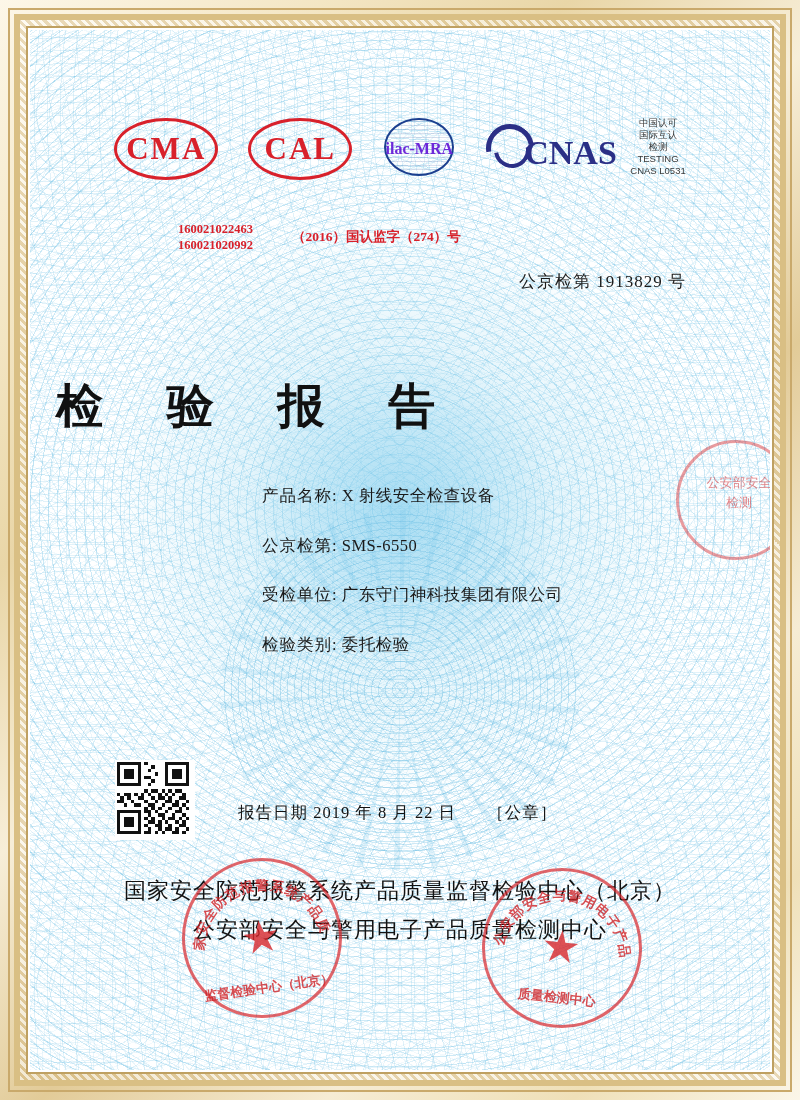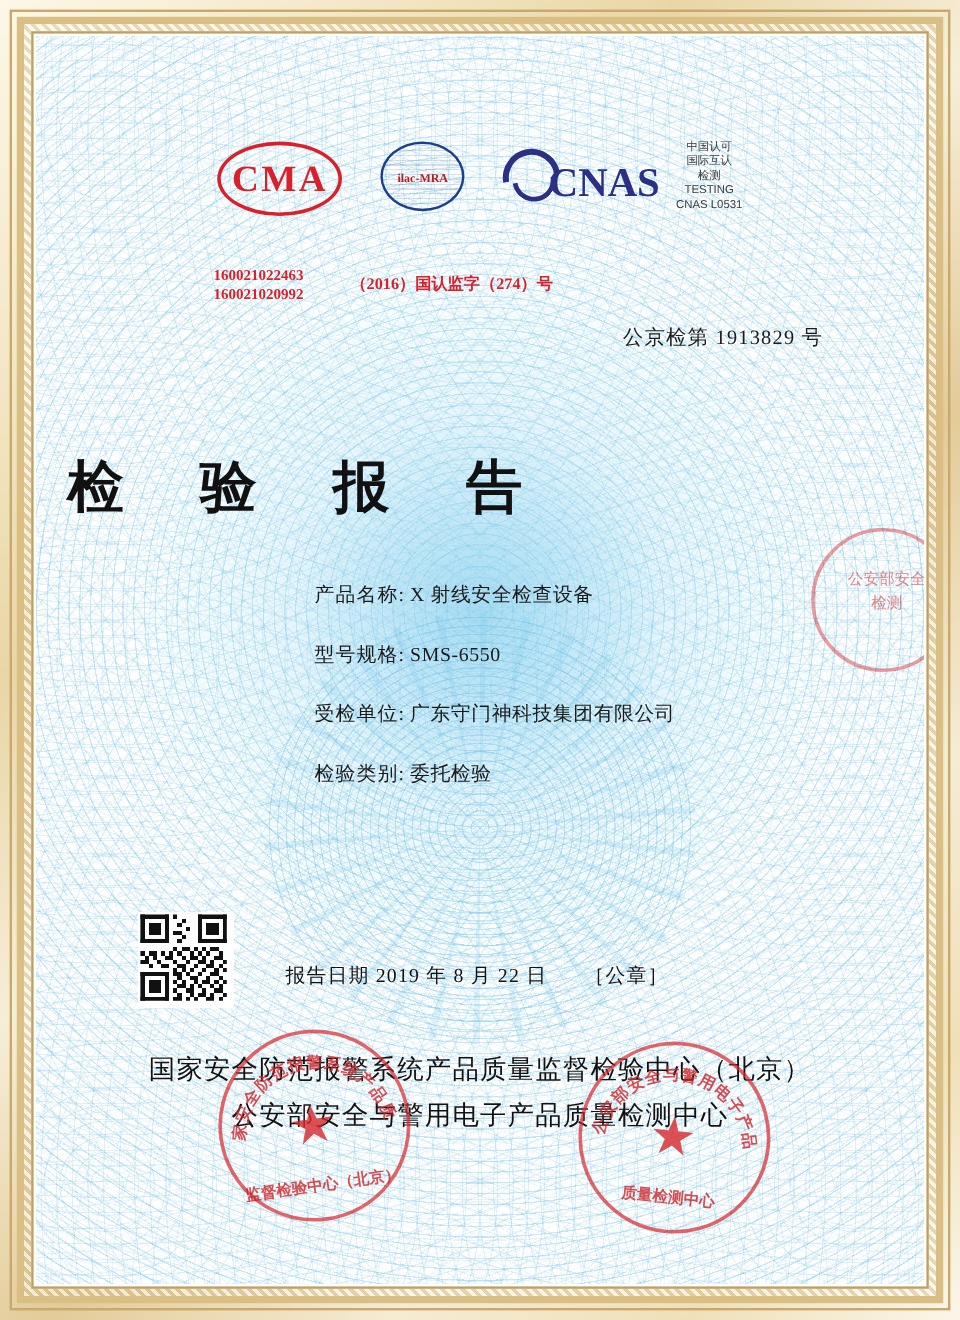--- a/index.html
+++ b/index.html
@@ -167,22 +167,22 @@
       repeating-linear-gradient(0deg,
         rgba(27,63,143,0.16) 0px, rgba(27,63,143,0.16) 1px,
         rgba(255,255,255,0) 1px, rgba(255,255,255,0) 4px);
   }
   .logo-ilac .txt {
     position: absolute;
     inset: 0;
     display: flex;
     align-items: center;
     justify-content: center;
-    color: #b91c1c;
-    font-size: 10px;
+    color: #6d28d9;
+    font-size: 16px;
     font-weight: bold;
     font-family: "Liberation Serif", serif;
   }
   .logo-cnas {
     position: relative;
     width: 120px; height: 58px;
   }
   .logo-cnas .swoosh {
     position: absolute;
     left: 0; top: 4px;
@@ -429,20 +429,24 @@
     <div class="guilloche"></div>
     <div class="guilloche-rosette"></div>
 
     <div class="content">
 
       <div class="logos">
         <div class="logo-cma">
           <div class="ring"></div>
           <div class="txt">CMA</div>
         </div>
+        <div class="logo-cal">
+          <div class="ring"></div>
+          <div class="txt">CAL</div>
+        </div>
         <div class="logo-ilac">
           <div class="ring"></div>
           <div class="txt">ilac-MRA</div>
         </div>
         <div class="logo-cnas">
           <div class="swoosh"></div>
           <div class="swoosh2"></div>
           <div class="word">CNAS</div>
         </div>
         <div class="cnas-side" style="white-space:pre-line;">中国认可
@@ -461,21 +465,21 @@
       <div class="report-no">公京检第 1913829 号</div>
 
       <div class="title">检 验 报 告</div>
 
       <div class="fields">
         <div class="field-row">
           <span class="field-label">产品名称:</span>
           <span class="field-value">X 射线安全检查设备</span>
         </div>
         <div class="field-row">
-          <span class="field-label">型号规格:</span>
+          <span class="field-label">公京检第:</span>
           <span class="field-value">SMS-6550</span>
         </div>
         <div class="field-row">
           <span class="field-label">受检单位:</span>
           <span class="field-value">广东守门神科技集团有限公司</span>
         </div>
         <div class="field-row">
           <span class="field-label">检验类别:</span>
           <span class="field-value">委托检验</span>
         </div>

